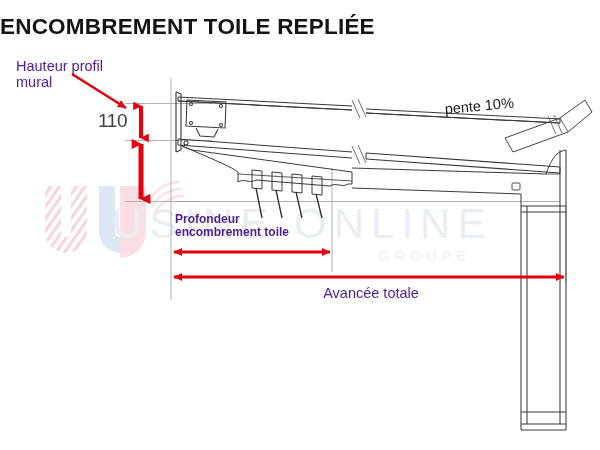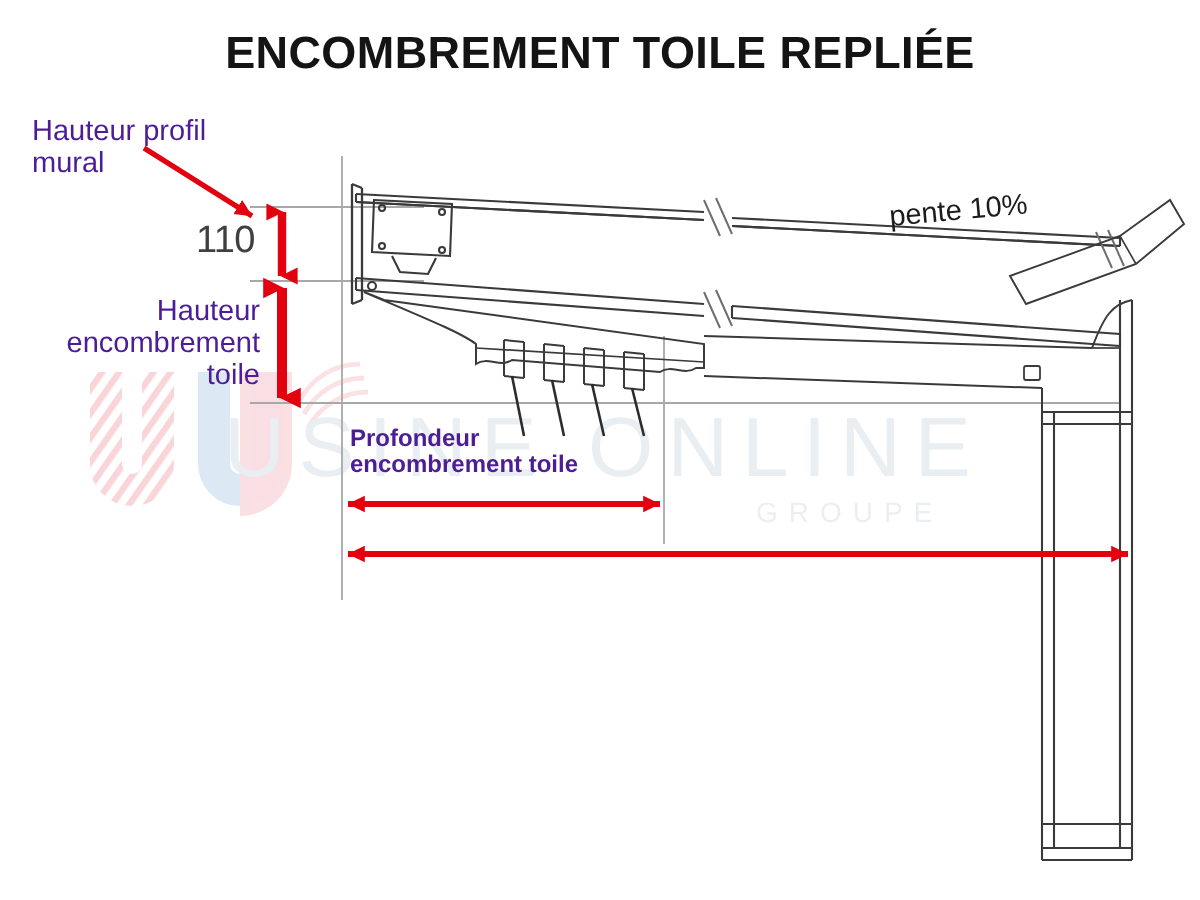--- a/index.html
+++ b/index.html
@@ -28,21 +28,20 @@
     font-family: "Liberation Sans", sans-serif;
     white-space: pre;
     line-height: 1.12;
   }
 
   
   #page-title {
     left: 0;
     top: 14px;
     width: 600px;
-    text-align: center;
     font-size: 22.5px;
     font-weight: bold;
     letter-spacing: 0.2px;
     color: #141414;
   }
 
   
   #label-hauteur-profil-mural {
     left: 16px;
     top: 58px;
@@ -309,23 +308,21 @@
     </g>
   </svg>
 
   <div class="txt" id="page-title">ENCOMBREMENT TOILE REPLIÉE</div>
 
   <div class="txt" id="label-hauteur-profil-mural">Hauteur profil
 mural</div>
 
   <div class="txt" id="dim-value-110">110</div>
 
-  <div class="txt" id="label-hauteur-encombrement">Hauteur
-encombrement
-toile</div>
 
   <div class="txt" id="label-profondeur-encombrement">Profondeur
 encombrement toile</div>
 
+  <div class="txt" id="label-avancee-totale">Avancée totale</div>
 
   <div id="label-pente">pente 10%</div>
 
 </div>
 
 </body></html>

